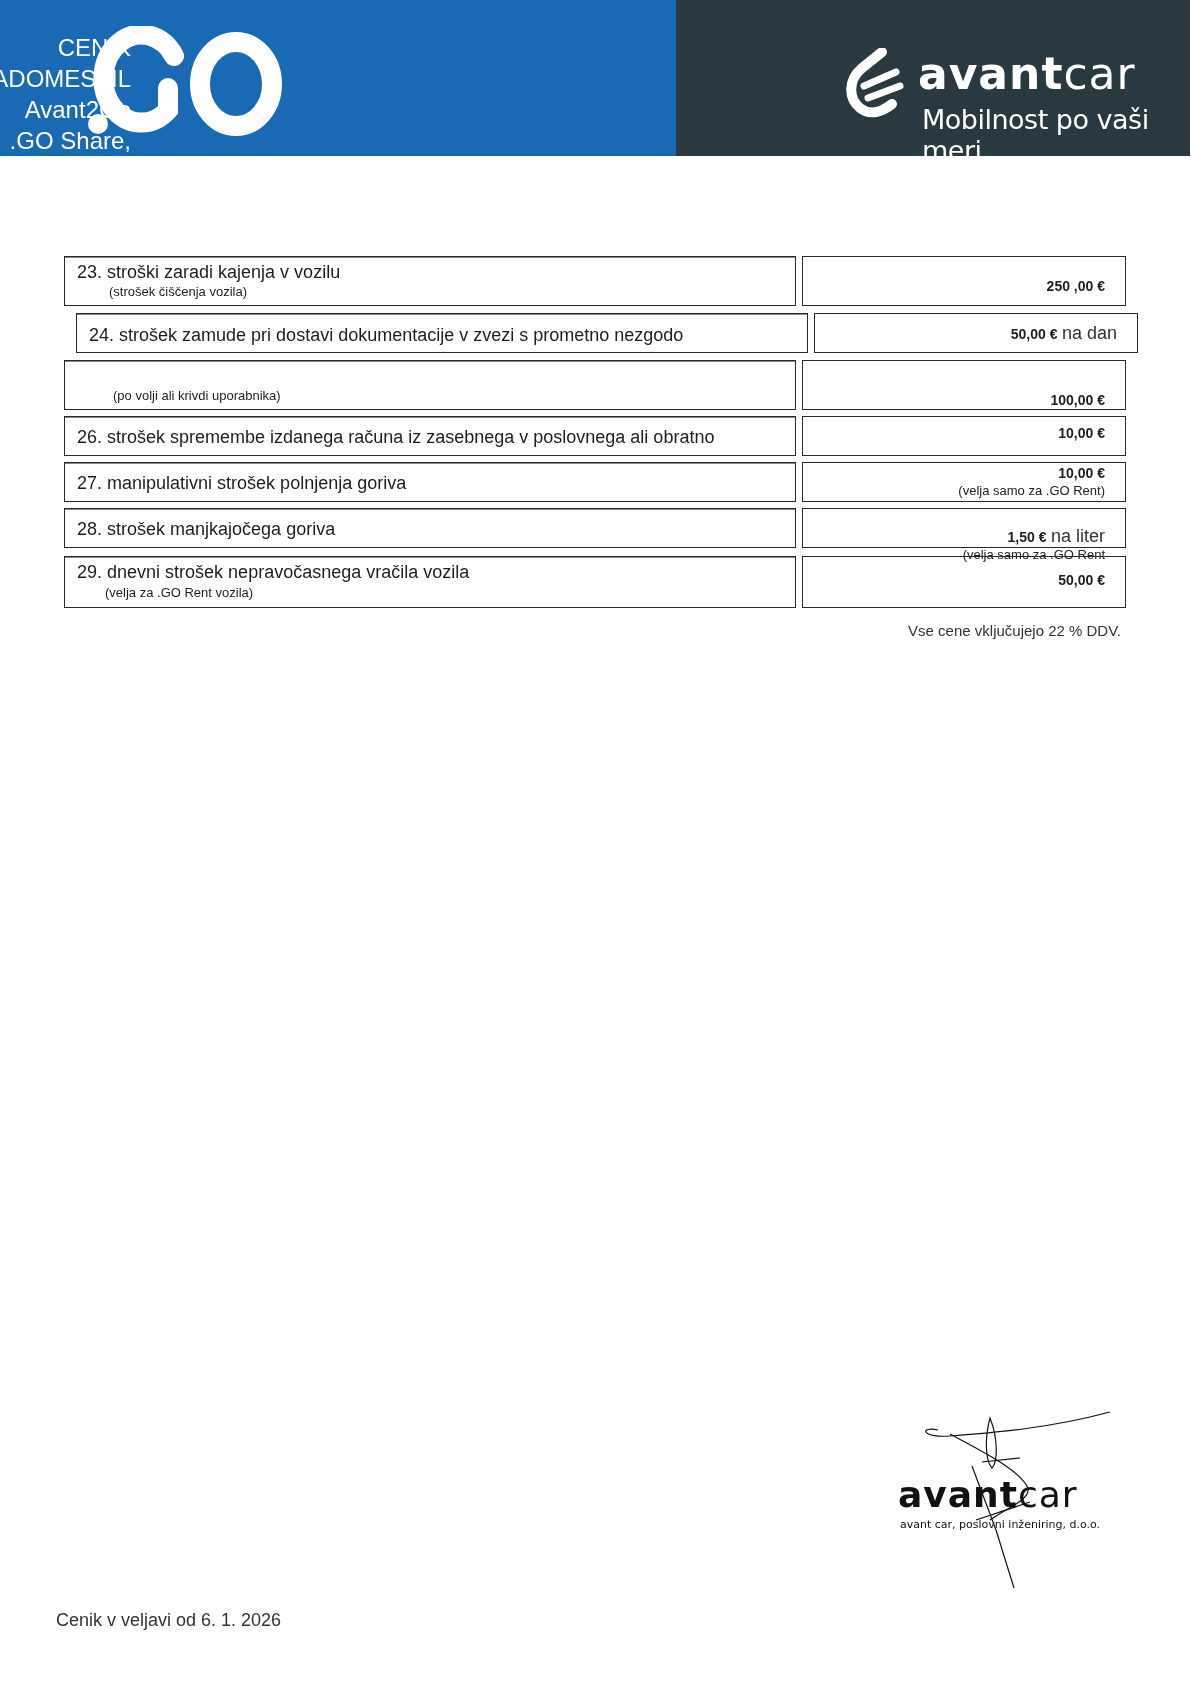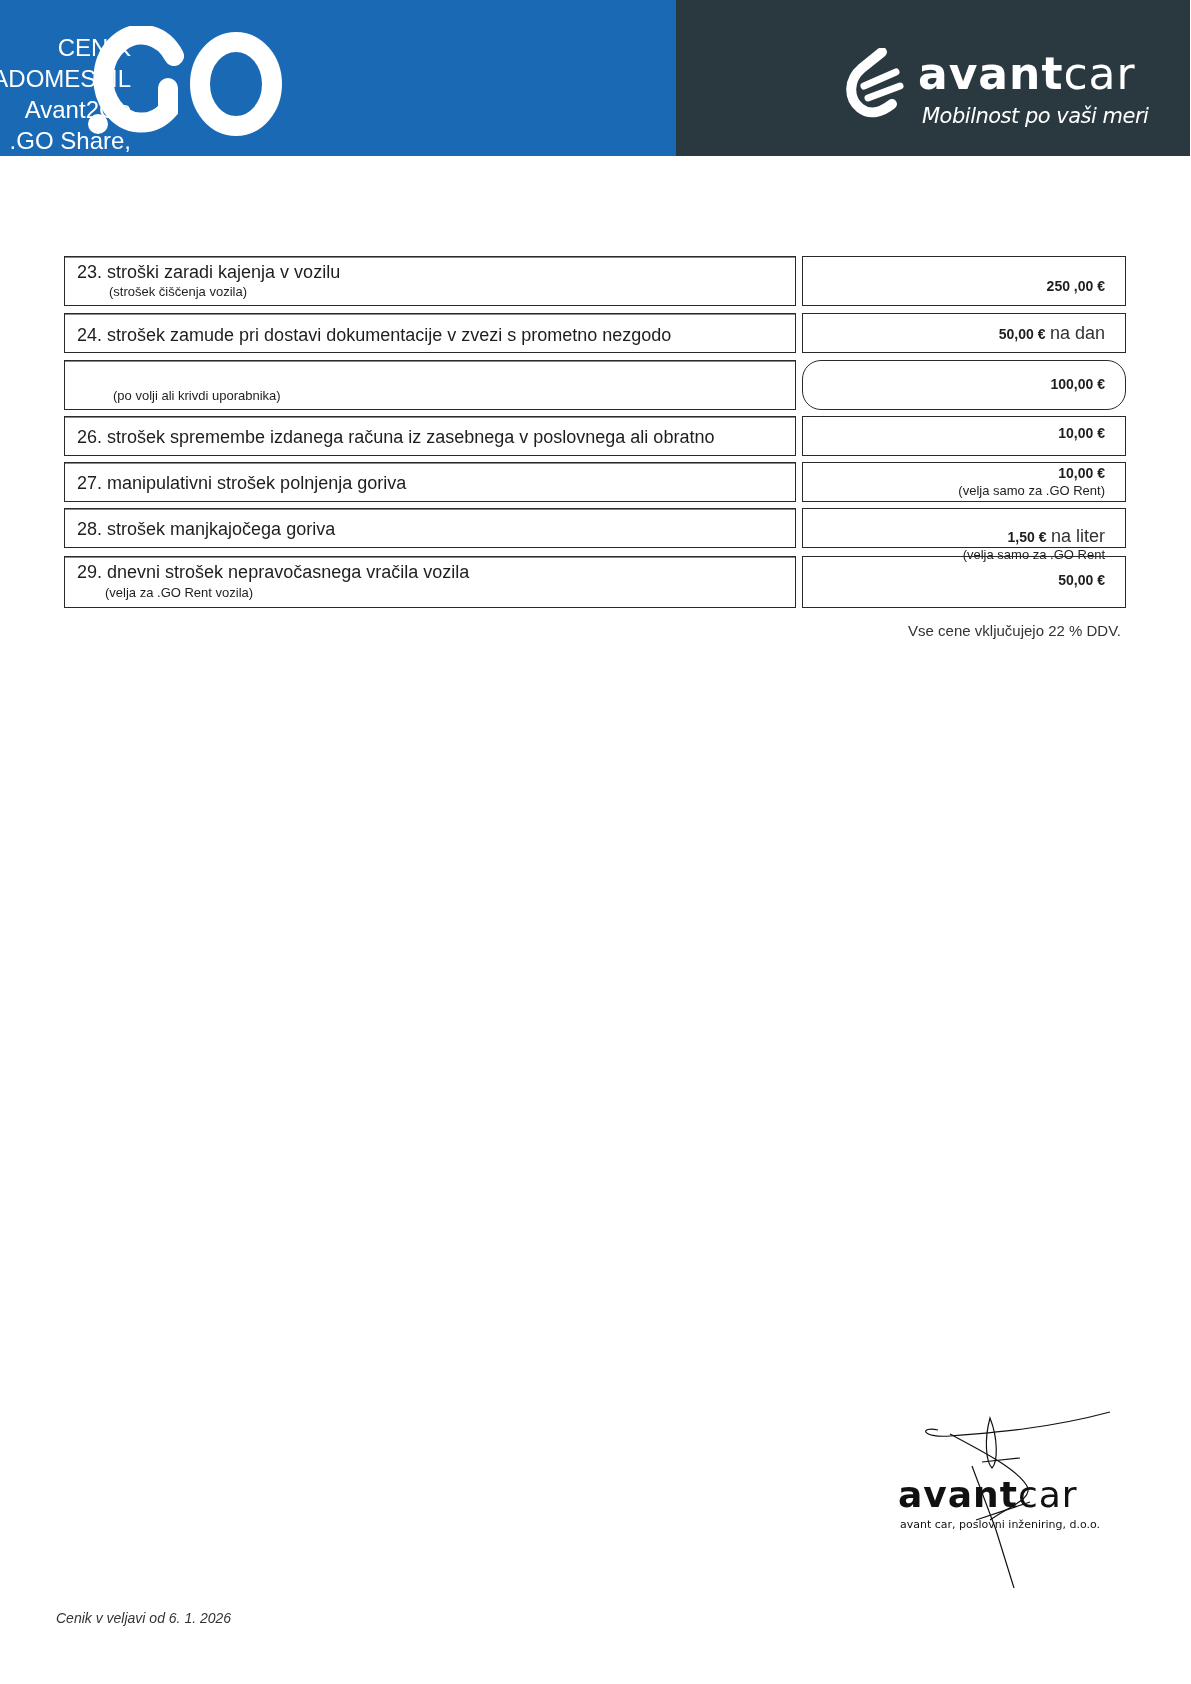--- a/index.html
+++ b/index.html
@@ -7,36 +7,36 @@
          font-family:"Liberation Sans", sans-serif; color:#1e1e1e; }
   .header { position:absolute; left:0; top:0; width:1191px; height:156px; }
   .hdr-blue { position:absolute; left:0; top:0; width:676px; height:156px; background:#1a69b5; }
   .hdr-dark { position:absolute; left:676px; top:0; width:514px; height:156px; background:#2a383f; }
   .go-logo { position:absolute; left:88px; top:26px; width:200px; height:110px; }
   .hdr-title { position:absolute; right:545px; top:32px; text-align:right; color:#ffffff;
                font-size:24px; line-height:31px; }
   .ac-word { position:absolute; left:918px; top:48px; color:#fff; font-size:44px; font-weight:bold;
              letter-spacing:1px; font-family:"DejaVu Sans", sans-serif; }
   .ac-word .thin { font-weight:normal; }
-  .ac-tag { position:absolute; left:922px; top:104px; color:#fff; font-size:21px;
-            font-family:"DejaVu Sans", sans-serif; letter-spacing:-0.5px;font-style:italic; }
+  .ac-tag { position:absolute; left:922px; top:104px; color:#fff; font-size:27px;
+            font-family:"DejaVu Sans", sans-serif; letter-spacing:-0.5px; }
   .table { position:absolute; left:64px; top:256px; width:1062px; }
   .row { position:absolute; left:0; width:946px; }
   .cell-l { position:absolute; left:0; top:0; width:732px; bottom:0; border:1.5px solid #2a2a2a;
             box-shadow: inset 0 1px 0 #888; box-sizing:border-box; }
   .cell-r { position:absolute; left:738px; top:0; width:324px; bottom:0; border:1.5px solid #2a2a2a;
             box-sizing:border-box; text-align:right; padding-right:20px; }
   .item-main { position:absolute; left:12px; font-size:18px; white-space:nowrap; }
   .item-sub { position:absolute; left:44px; font-size:13px; white-space:nowrap; }
   .price { font-size:14px; font-weight:bold; }
   .price-unit { font-size:18px; font-weight:normal; color:#333; }
   .price-note { font-size:13px; color:#222; }
   .vat { position:absolute; right:70px; top:622px; font-size:15px; color:#333; }
   .stamp { position:absolute; left:890px; top:1410px; width:240px; height:190px; }
-  .footer-date { position:absolute; left:56px; top:1610px; font-size:14px; color:#333;font-style:italic; }
+  .footer-date { position:absolute; left:56px; top:1610px; font-size:18px; color:#333; }
 </style>
 </head>
 <body>
 
 <div class="header">
   <div class="hdr-blue">
     <svg class="go-logo" viewBox="0 0 200 110">
       <circle cx="10" cy="98" r="10" fill="#fff"></circle>
       <path d="M86 30 A38 44 0 1 0 80 84 L80 62" fill="none" stroke="#fff" stroke-width="20" stroke-linecap="round"></path>
       <ellipse cx="148" cy="58" rx="36" ry="42" fill="none" stroke="#fff" stroke-width="20"></ellipse>
@@ -60,35 +60,35 @@
   <div class="row" style="top:0;height:50px;">
     <div class="cell-l">
       <span class="item-main" style="top:5px;"><span>23.</span> <span>stroški zaradi kajenja v vozilu</span></span>
       <span class="item-sub" style="top:27px;">(strošek čiščenja vozila)</span>
     </div>
     <div class="cell-r" style="padding-top:20px;">
       <span class="price">250 ,00 €</span>
     </div>
   </div>
 
-  <div class="row" style="top:57px;height:40px;">
+  <div class="row" style="top:57px;height:40px;margin-left:12px;">
     <div class="cell-l">
       <span class="item-main" style="top:11px;"><span>24.</span> <span> strošek zamude pri dostavi dokumentacije v zvezi s prometno nezgodo</span></span>
     </div>
     <div class="cell-r" style="padding-top:9px;">
       <span class="price">50,00 €</span>
       <span class="price-unit">na dan</span>
     </div>
   </div>
 
   <div class="row" style="top:104px;height:50px;">
     <div class="cell-l">
       <span class="item-sub" style="top:27px;left:48px;">(po volji ali krivdi uporabnika)</span>
     </div>
-    <div class="cell-r" style="padding-top:14px;border-radius:19px;">
+    <div class="cell-r" style="padding-top:30px;">
       <span class="price">100,00 €</span>
     </div>
   </div>
 
   <div class="row" style="top:160px;height:40px;">
     <div class="cell-l">
       <span class="item-main" style="top:10px;"><span>26.</span> <span> strošek spremembe izdanega računa iz zasebnega v poslovnega ali obratno</span></span>
     </div>
     <div class="cell-r" style="padding-top:7px;">
       <span class="price">10,00 €</span>

